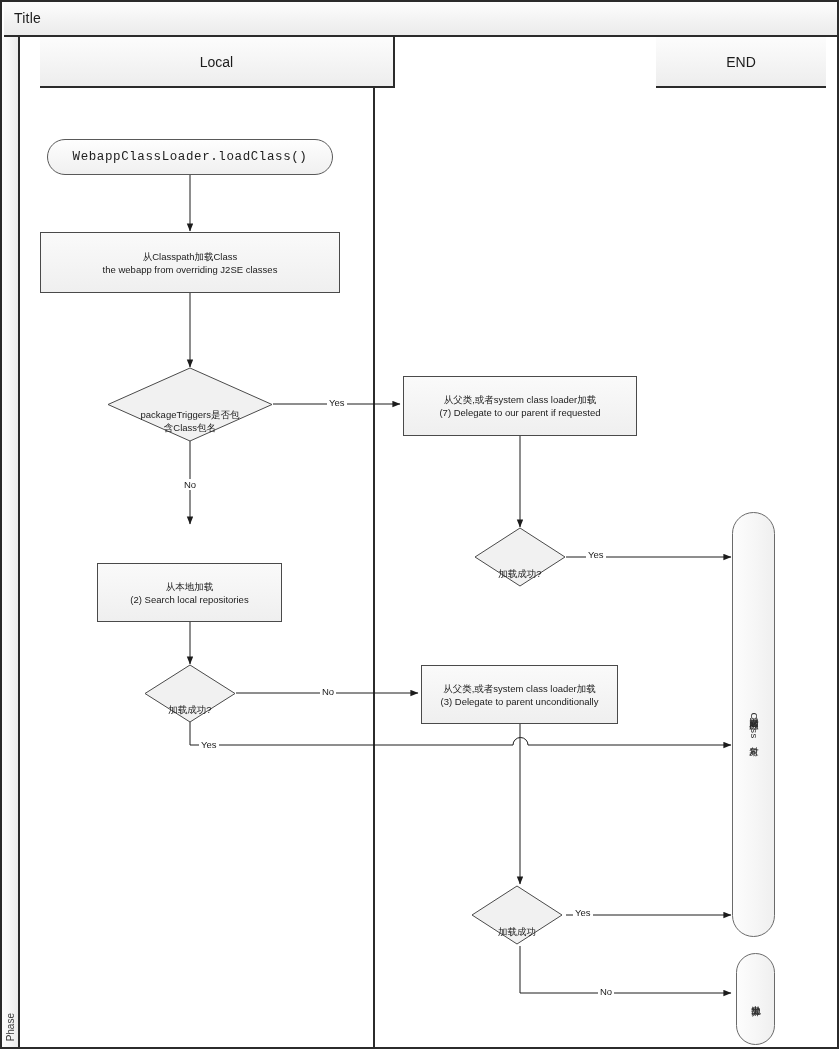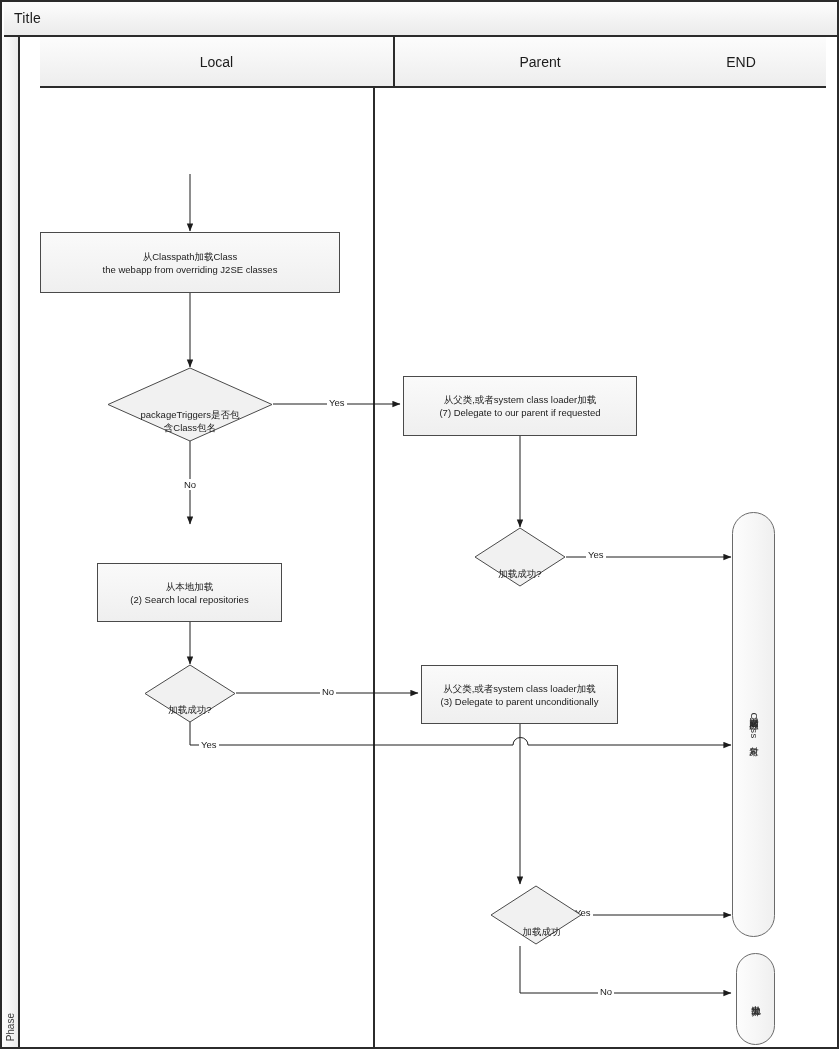--- a/index.html
+++ b/index.html
@@ -162,23 +162,20 @@
 
 <div id="canvas">
 
   <div class="lane-body lane-local"></div>
   <div class="lane-body lane-parent"></div>
   <div class="lane-body lane-end"></div>
 
   <div class="lane-head lane-local">
       <span>Local</span>
     </div>
-  <div class="lane-head lane-parent">
-      <span>Parent</span>
-    </div>
   <div class="lane-head lane-end">
       <span>END</span>
     </div>
 
   <div class="phase-strip">
     <span>Phase</span>
   </div>
 
   <div class="title-bar">
     <span>Title</span>
@@ -221,20 +218,23 @@
   </svg>
 
   <div class="edge-label" style="left:327px;top:397px;">Yes</div>
   <div class="edge-label" style="left:182px;top:479px;">No</div>
   <div class="edge-label" style="left:586px;top:549px;">Yes</div>
   <div class="edge-label" style="left:320px;top:686px;">No</div>
   <div class="edge-label" style="left:199px;top:739px;">Yes</div>
   <div class="edge-label" style="left:573px;top:907px;">Yes</div>
   <div class="edge-label" style="left:598px;top:986px;">No</div>
 
+  <div class="node terminal" style="left:47px;top:139px;width:286px;height:36px;">
+    <span>WebappClassLoader.loadClass()</span>
+  </div>
 
   <div class="node process" style="left:40px;top:232px;width:300px;height:61px;flex-direction:column;">
     <div class="zh">从Classpath加载Class</div>
     <div>the webapp from overriding J2SE classes</div>
   </div>
 
   <div class="decision-wrap" style="left:107px;top:367px;width:166px;height:75px;">
     <svg width="166" height="75" viewBox="0 0 166 75">
       <polygon points="83,1 165,37.5 83,74 1,37.5" fill="#f1f1f1" stroke="#4a4a4a" stroke-width="1"></polygon>
     </svg>
@@ -270,21 +270,21 @@
     <div class="dtext">
       <div>加载成功?</div>
     </div>
   </div>
 
   <div class="node process" style="left:421px;top:665px;width:197px;height:59px;flex-direction:column;">
     <div class="zh">从父类,或者system class loader加载</div>
     <div>(3) Delegate to parent unconditionally</div>
   </div>
 
-  <div class="decision-wrap" style="left:490px;top:885px;width:92px;height:60px;justify-content:flex-end;">
+  <div class="decision-wrap" style="left:471px;top:885px;width:92px;height:60px;">
     <svg width="92" height="60" viewBox="0 0 92 60">
       <polygon points="46,1 91,30 46,59 1,30" fill="#f1f1f1" stroke="#4a4a4a" stroke-width="1"></polygon>
     </svg>
     <div class="dtext">
       <div>加载成功</div>
     </div>
   </div>
 
   <div class="node vcap" style="left:732px;top:512px;width:43px;height:425px;">
     <span>返回对应的Class对象</span>

